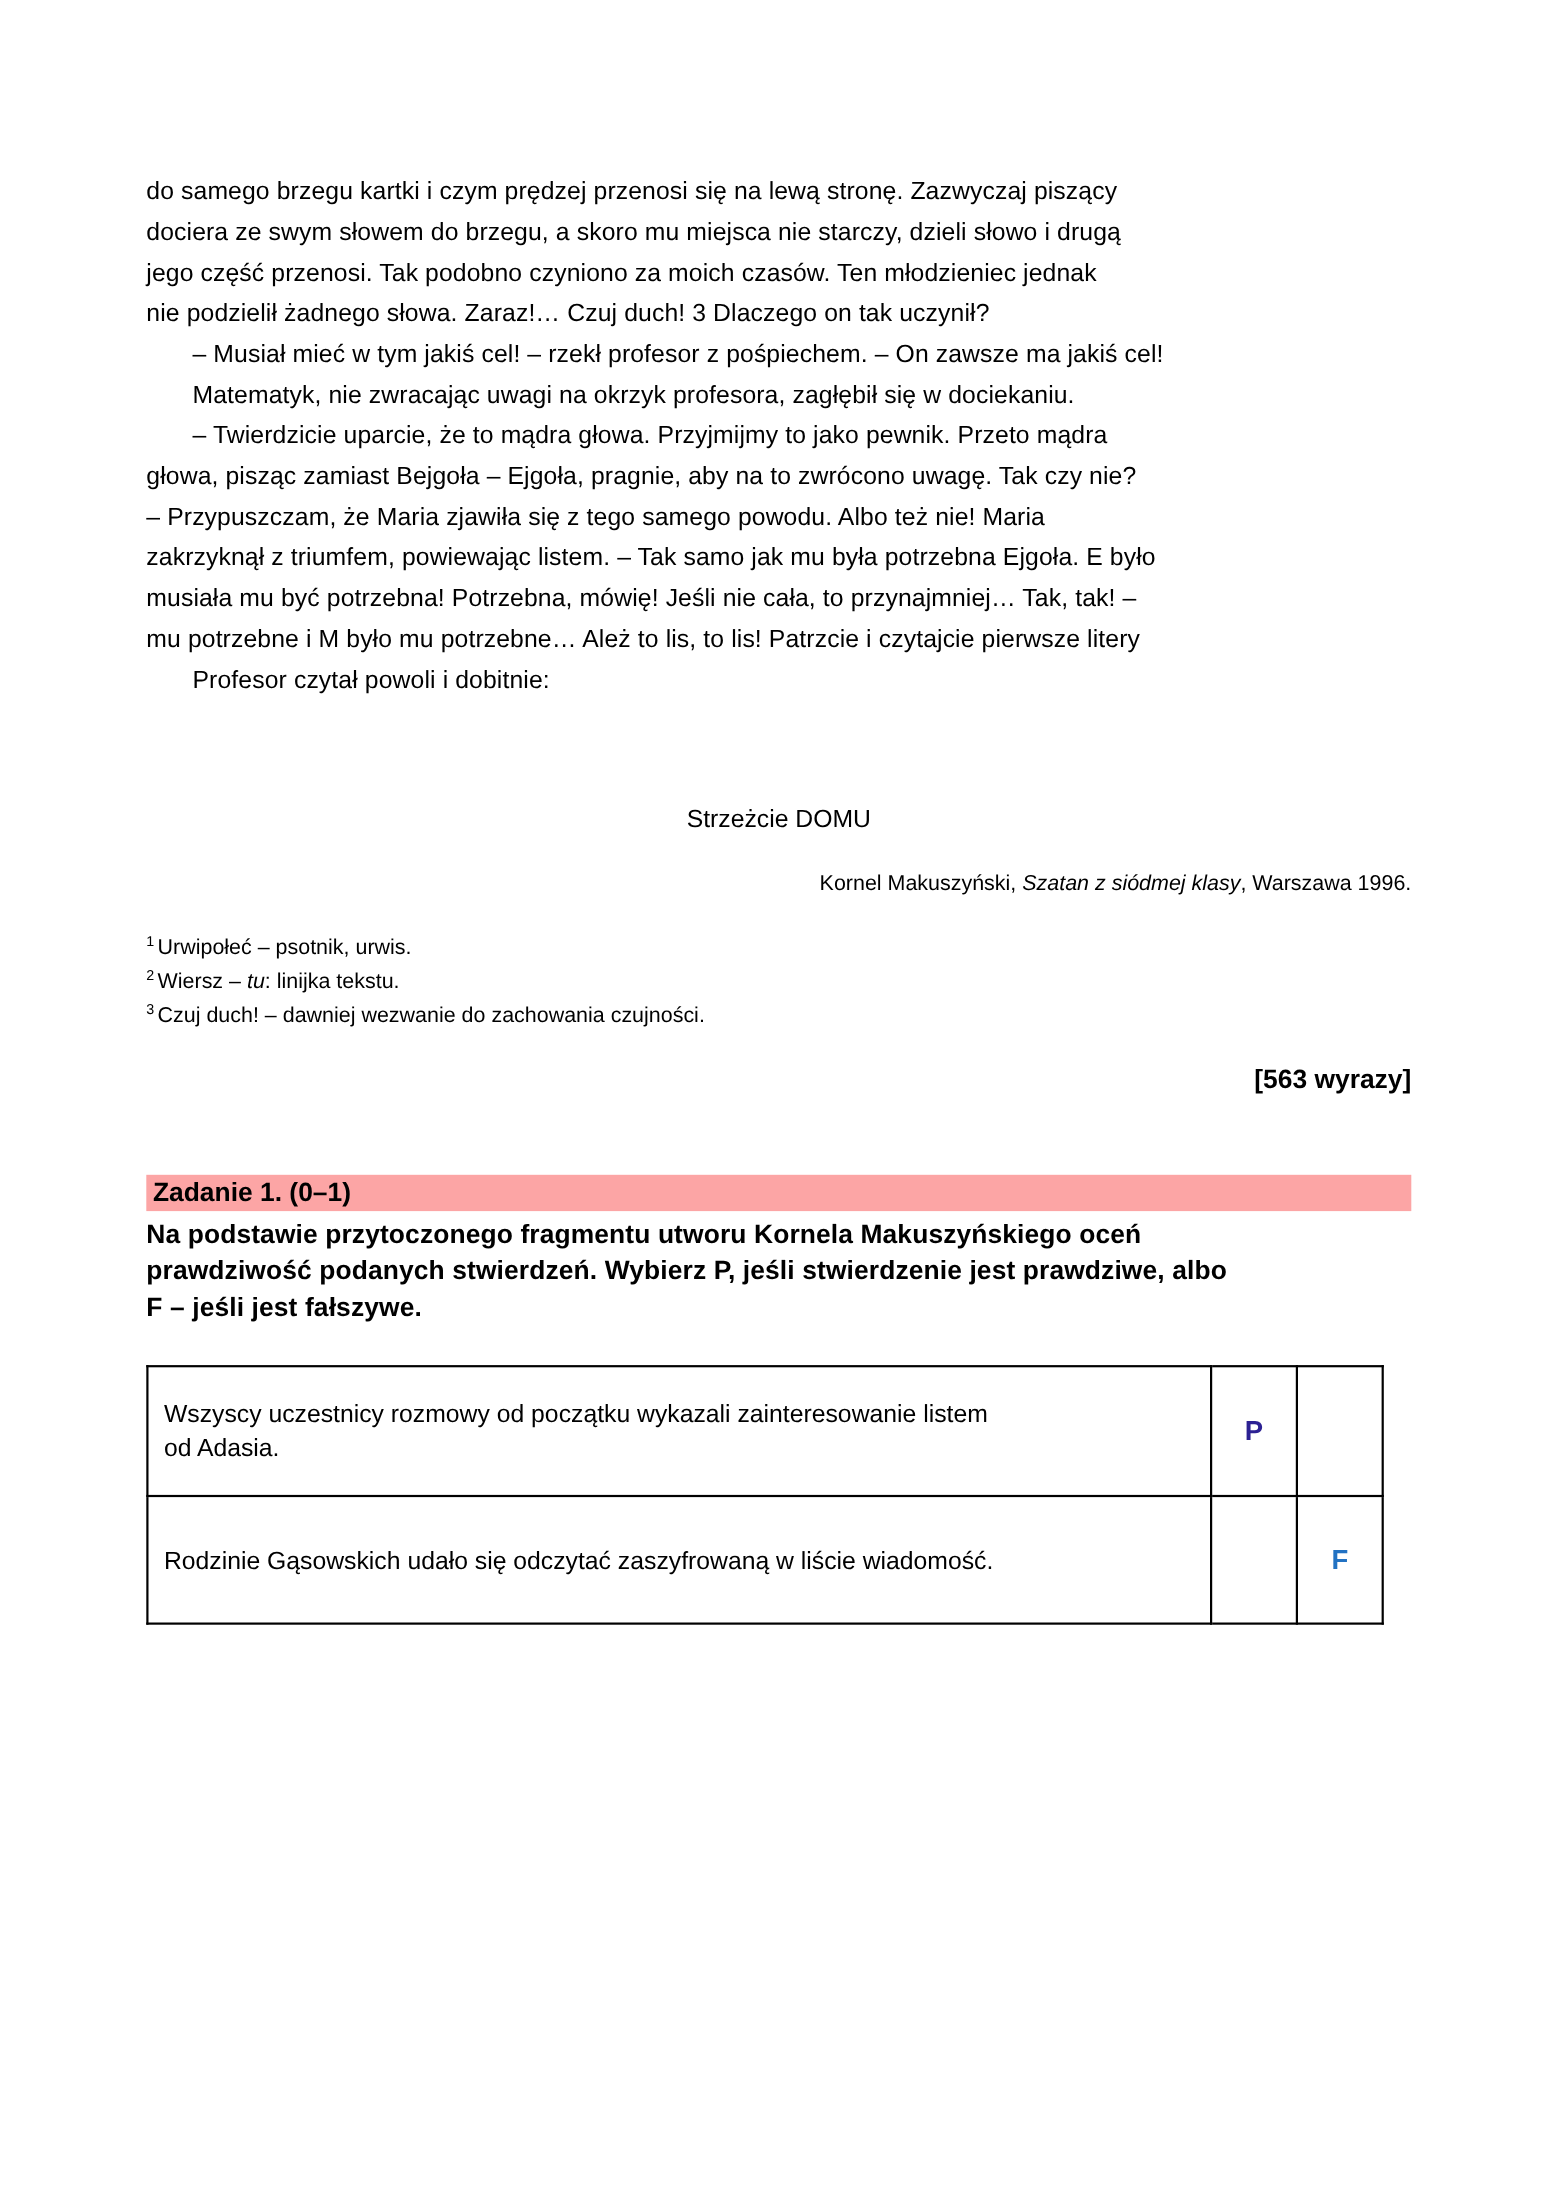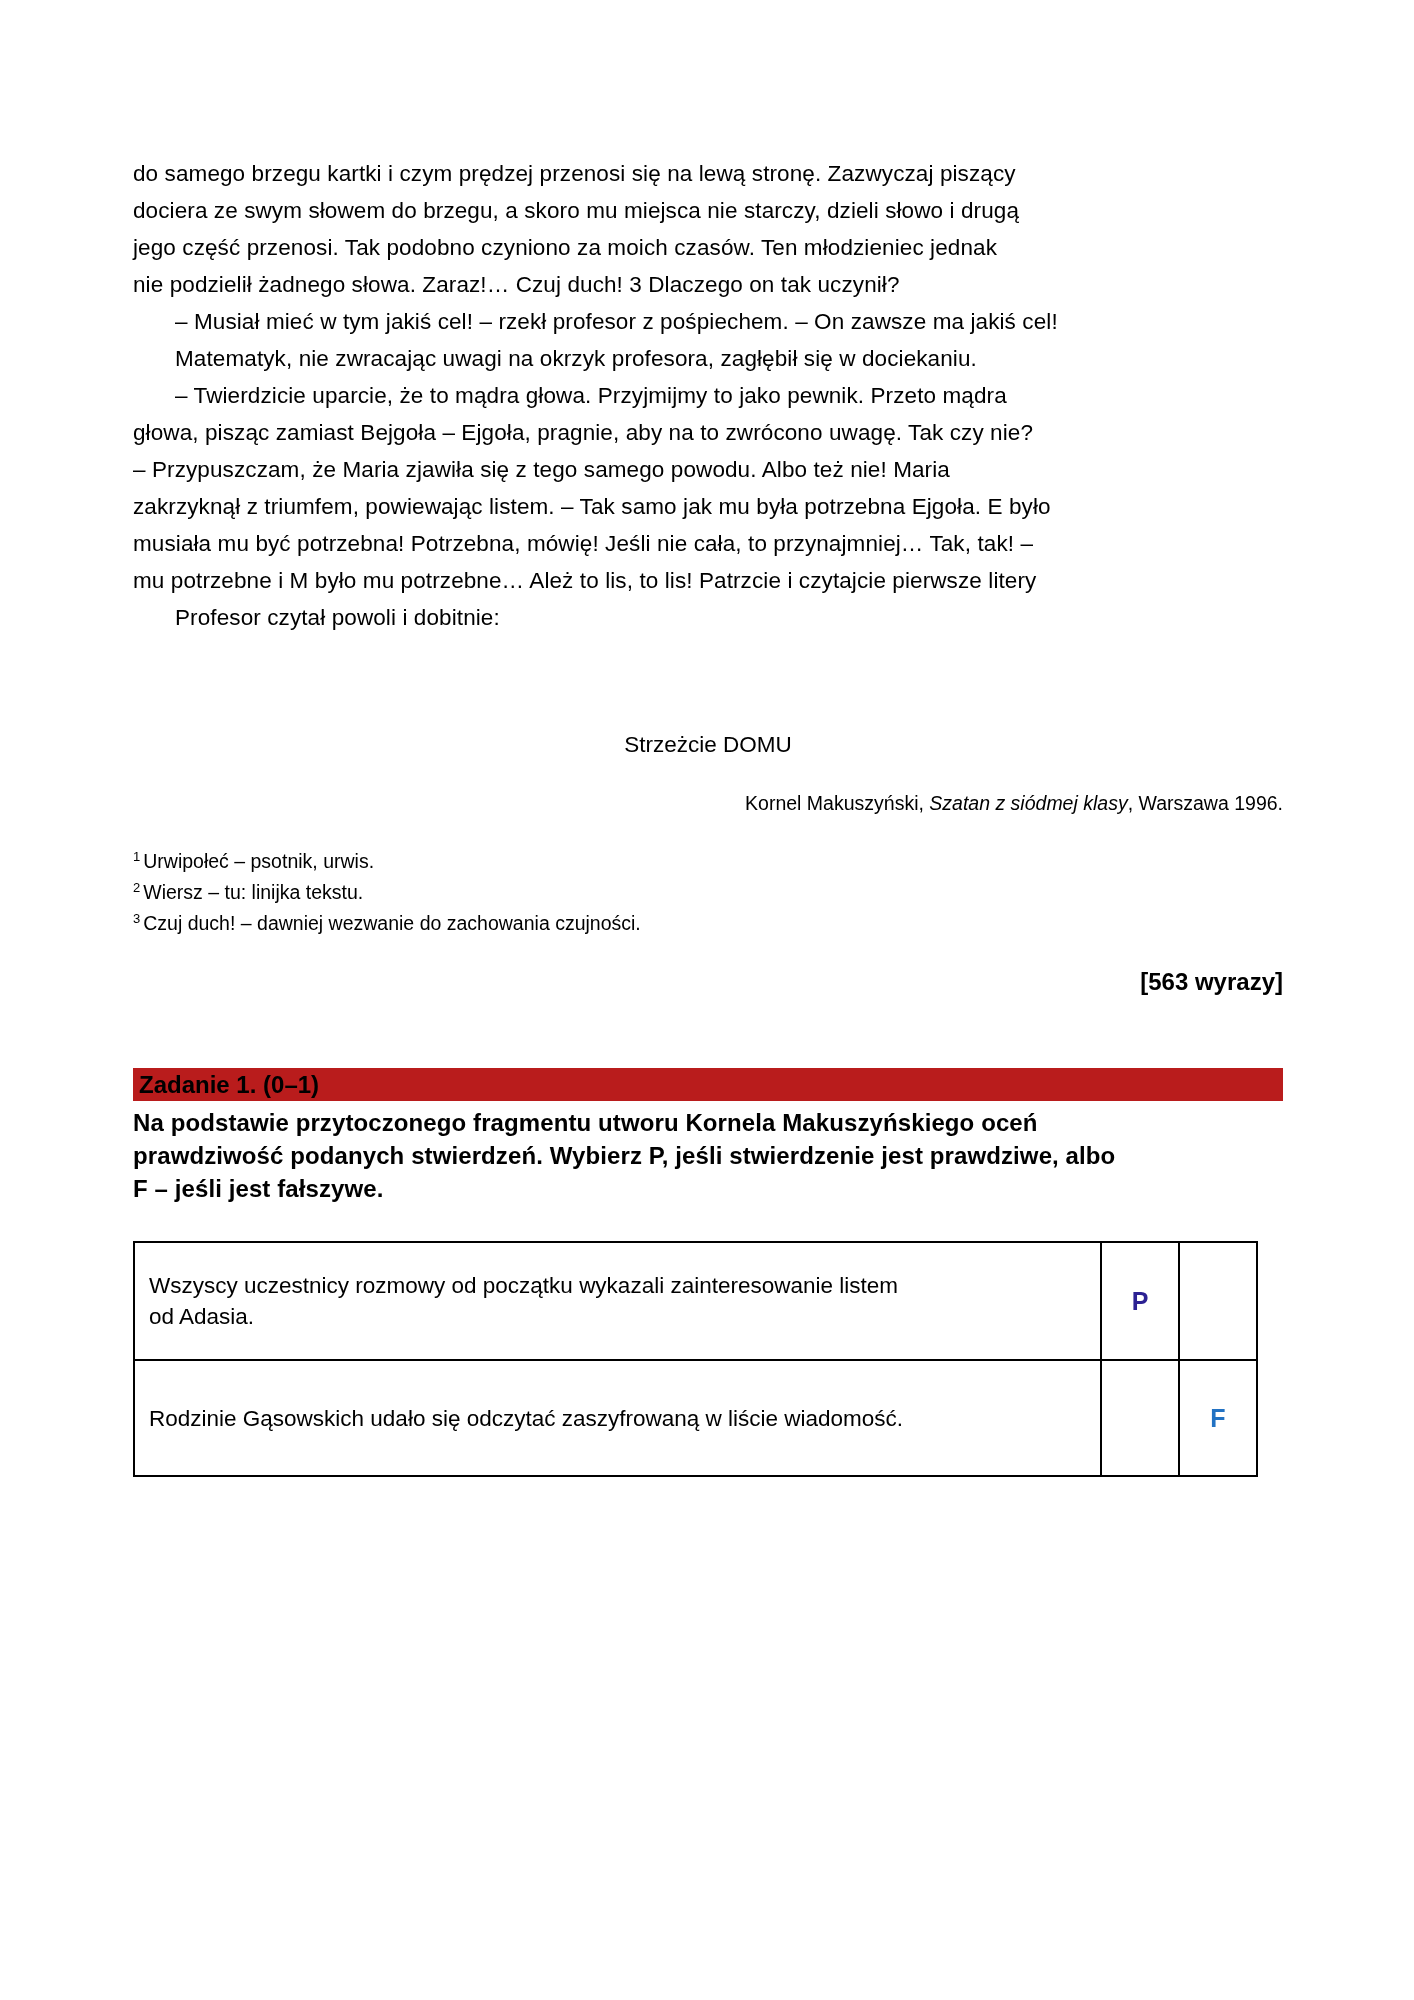--- a/index.html
+++ b/index.html
@@ -26,21 +26,21 @@
   
   .attribution{
     position:absolute;left:133px;top:790px;width:1150px;
     text-align:right;font-size:19.5px;line-height:26px;
   }
   .attribution .it{font-style:italic;}
   
   .footnotes{position:absolute;left:133px;top:846px;width:1150px;}
   .fnote{font-size:19.5px;line-height:31px;white-space:nowrap;}
   .fnote sup{font-size:13px;line-height:0;margin-right:3px;}
-  .fnote .it{}
+  .fnote .it{font-style:italic;}
   
   .wordcount{
     position:absolute;left:133px;top:966px;width:1150px;
     text-align:right;font-weight:bold;font-size:24px;line-height:32px;
   }
   
   .task-bar{
     position:absolute;left:133px;top:1068px;width:1150px;height:33px;
     display:flex;align-items:center;
   }
@@ -116,21 +116,21 @@
   <div class="attribution"><span>Kornel Makuszyński, </span><span class="it">Szatan z siódmej klasy</span><span>, Warszawa 1996.</span></div>
 
   <div class="footnotes">
     <div class="fnote"><sup>1</sup><span>Urwipołeć – psotnik, urwis.</span><span class="it"></span><span></span></div>
     <div class="fnote"><sup>2</sup><span>Wiersz – </span><span class="it">tu</span><span>: linijka tekstu.</span></div>
     <div class="fnote"><sup>3</sup><span>Czuj duch! – dawniej wezwanie do zachowania czujności.</span><span class="it"></span><span></span></div>
   </div>
 
   <div class="wordcount">[563 wyrazy]</div>
 
-  <div class="task-bar" id="task-bar" style="background: #b91c1c;">
+  <div class="task-bar" id="task-bar" style="background: #fca5a5;">
     <span class="task-title">Zadanie 1. (0–1)</span>
   </div>
 
   <div class="instruction">
     <div class="iline">Na podstawie przytoczonego fragmentu utworu Kornela Makuszyńskiego oceń</div>
     <div class="iline">prawdziwość podanych stwierdzeń. Wybierz P, jeśli stwierdzenie jest prawdziwe, albo</div>
     <div class="iline">F – jeśli jest fałszywe.</div>
   </div>
 
   <table class="tf-table">

